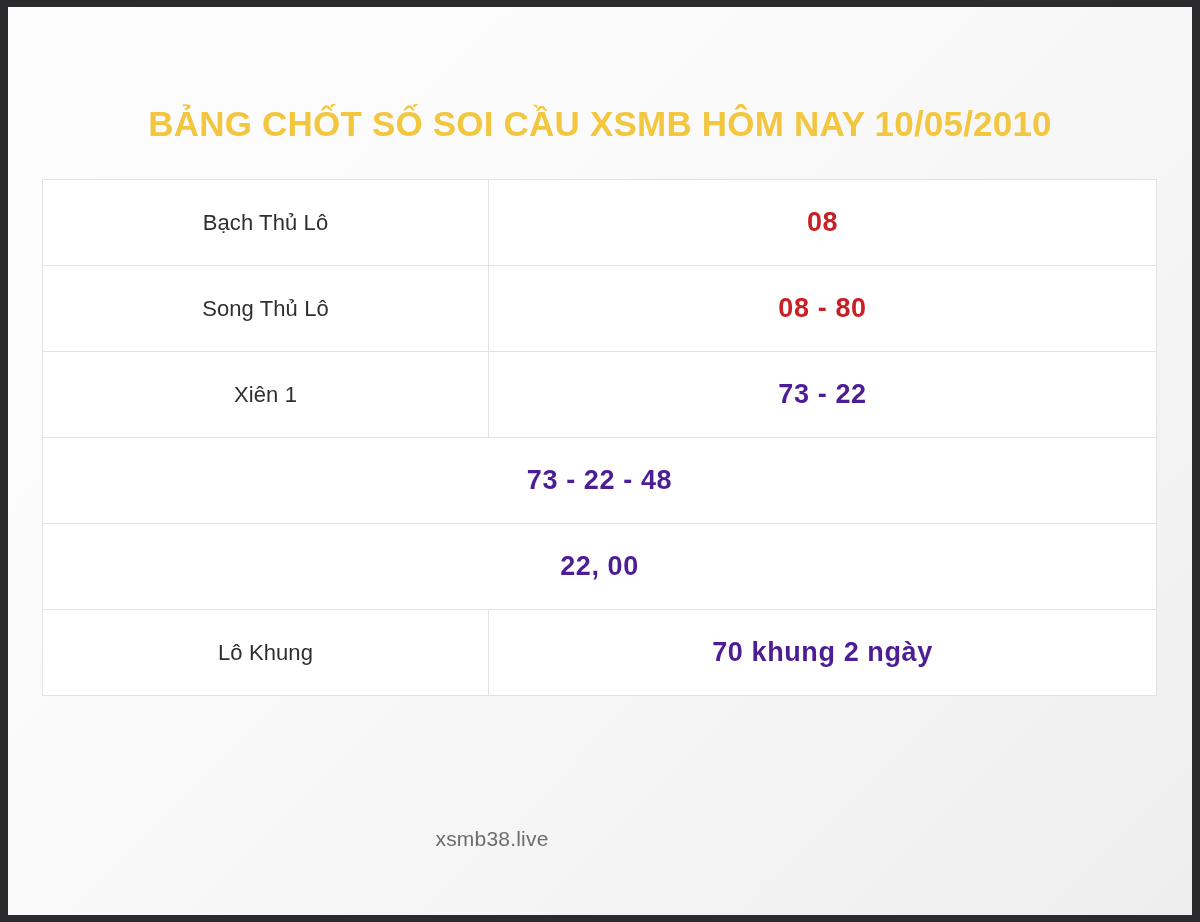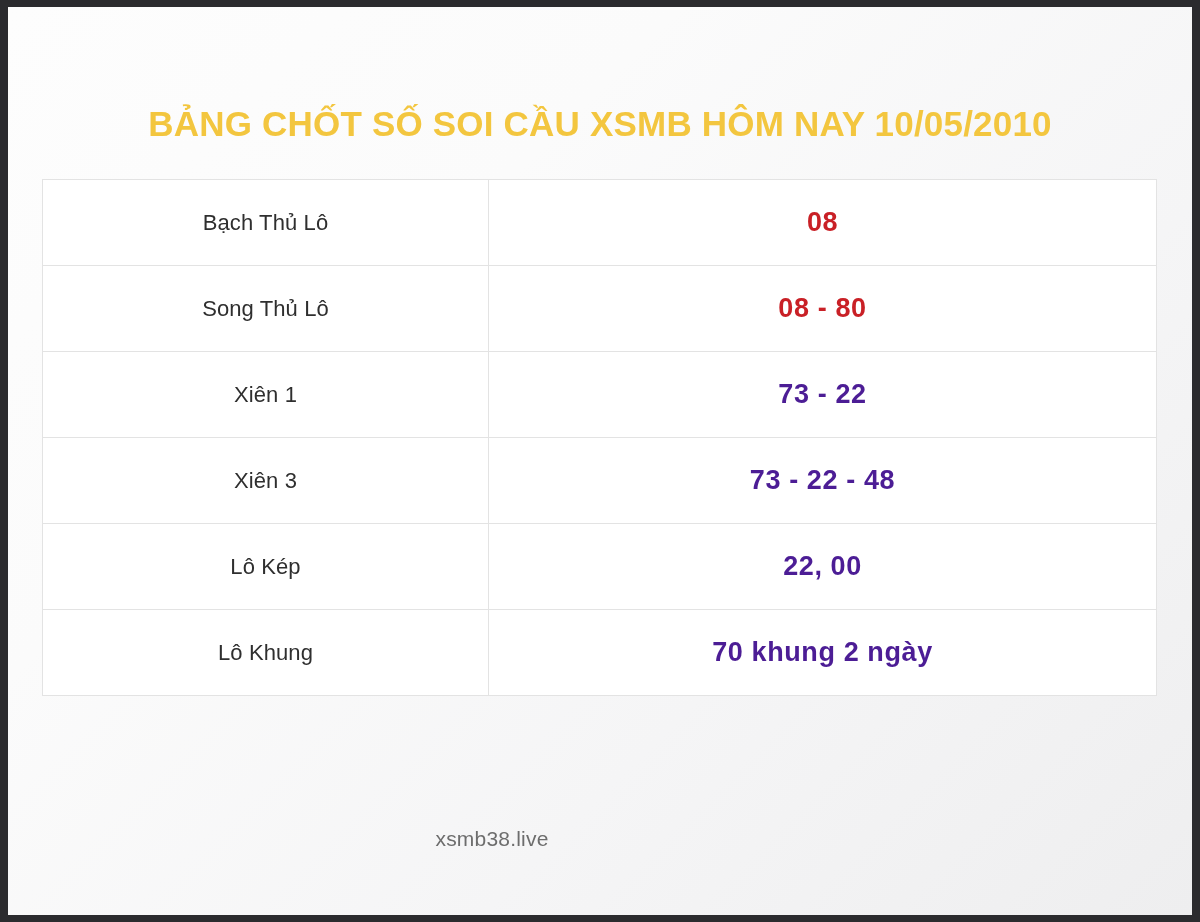--- a/index.html
+++ b/index.html
@@ -124,27 +124,25 @@
       <div class="cell cell-label">Song Thủ Lô</div>
       <div class="cell cell-value highlight">08 - 80</div>
     </div>
 
     <div class="board-row">
       <div class="cell cell-label">Xiên 1</div>
       <div class="cell cell-value">73 - 22</div>
     </div>
 
     <div class="board-row">
-      <div class="cell cell-label">Xiên 3</div>
       <div class="cell cell-value">73 - 22 - 48</div>
     </div>
 
 
     <div class="board-row">
-      <div class="cell cell-label">Lô Kép</div>
       <div class="cell cell-value">22, 00</div>
     </div>
 
     <div class="board-row">
       <div class="cell cell-label">Lô Khung</div>
       <div class="cell cell-value">70 khung 2 ngày</div>
     </div>
 
   </div>
 

